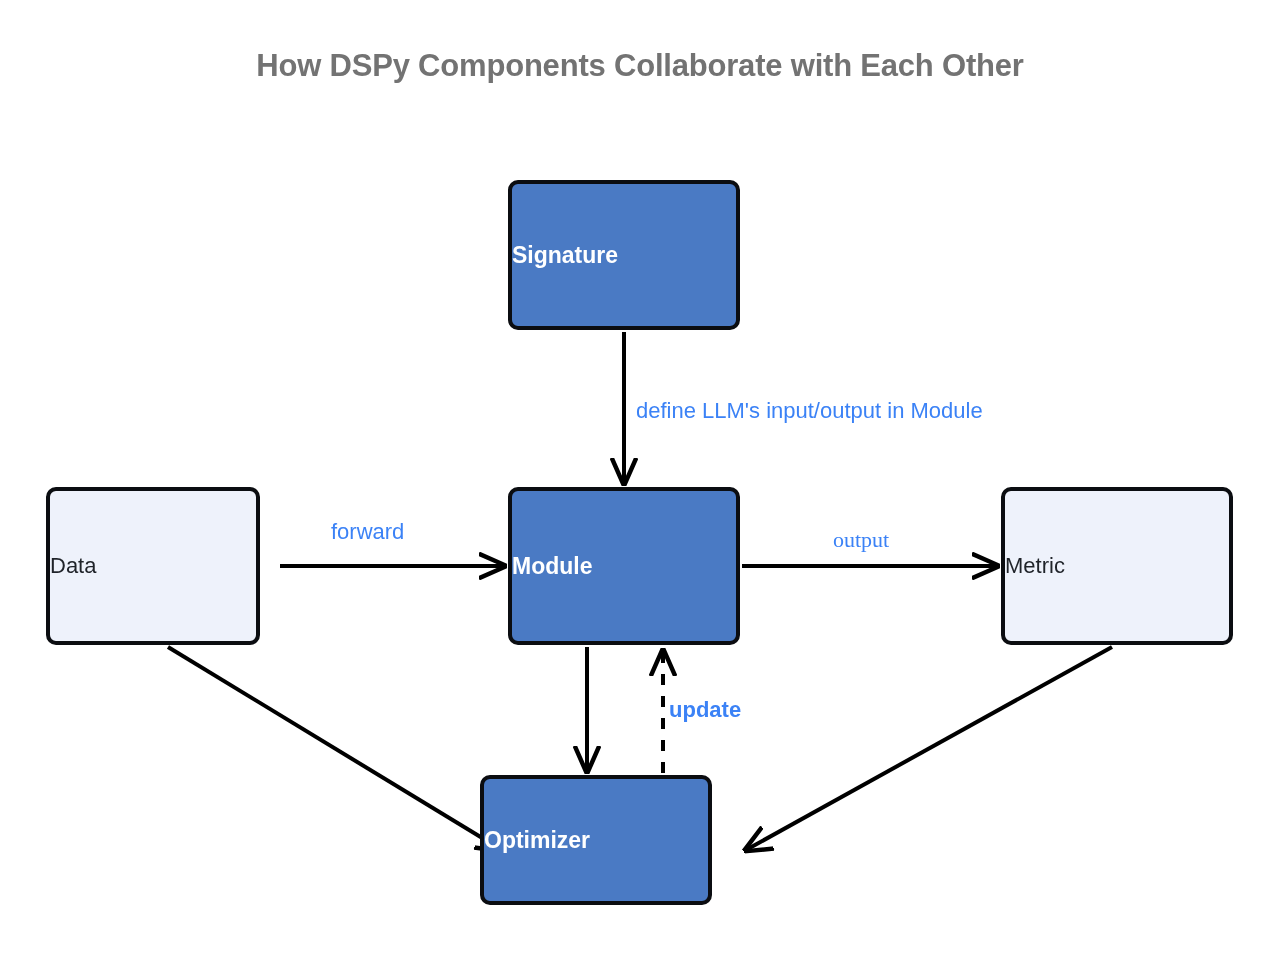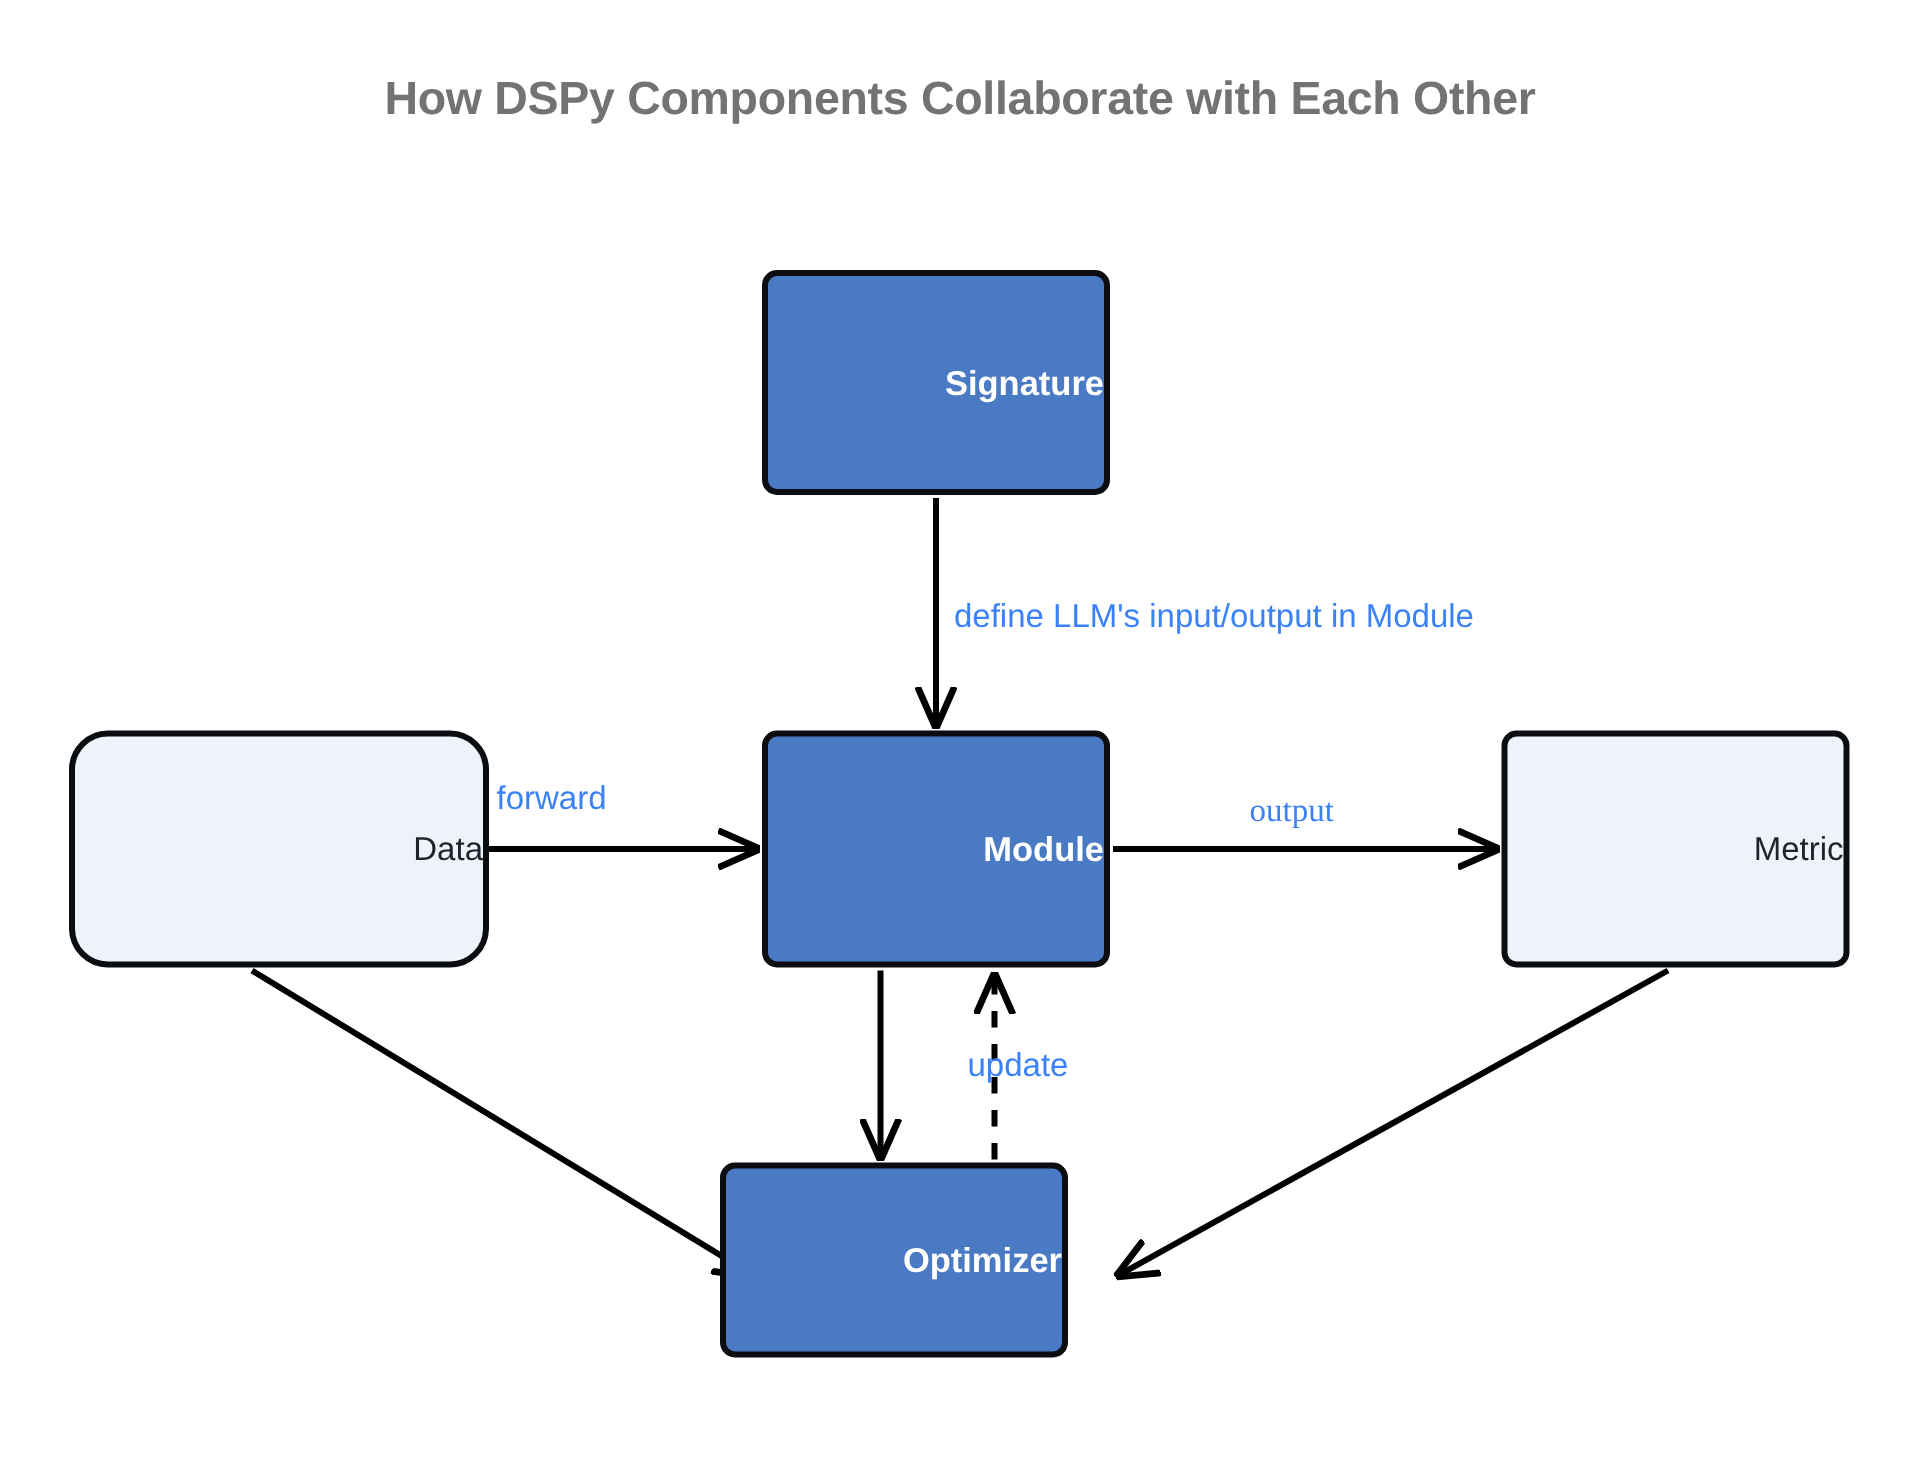--- a/index.html
+++ b/index.html
@@ -40,21 +40,21 @@
     height: 977px;
     overflow: visible;
   }
   .node {
     position: absolute;
     box-sizing: border-box;
     border: 4px solid #0b0d11;
     border-radius: 10px;
     display: flex;
     align-items: center;
-    justify-content: flex-end;
+    justify-content: flex-start;
     text-align: center;
   }
   .node.filled {
     background: #4a7ac4;
     color: #ffffff;
     font-weight: bold;
     font-size: 23px;
   }
   .node.light {
     background: #eef2fb;
@@ -70,28 +70,28 @@
     position: absolute;
     font-size: 22px;
     color: #3b82f6;
     white-space: nowrap;
     line-height: 1;
   }
   
   #node-signature { left: 508px; top: 180px; width: 232px; height: 150px; }
   #node-module    { left: 508px; top: 487px; width: 232px; height: 158px; }
   #node-optimizer { left: 480px; top: 775px; width: 232px; height: 130px; }
-  #node-data      { left: 46px;  top: 487px; width: 280px; height: 158px; border-radius: 26px; }
+  #node-data      { left: 46px;  top: 487px; width: 214px; height: 158px; }
   #node-metric    { left: 1001px;top: 487px; width: 232px; height: 158px; }
 
   
   #label-define   { left: 636px; top: 400px; }
   #label-forward  { left: 331px; top: 521px; }
   #label-output   { left: 833px; top: 529px; font-family: Liberation Serif, serif; }
-  #label-update   { left: 645px; top: 699px; }
+  #label-update   { left: 669px; top: 699px; font-weight: bold; }
 </style>
 </head>
 <body>
 
 <div id="diagram-root">
 
   <div id="page-title">How DSPy Components Collaborate with Each Other</div>
 
   <svg class="edges" viewBox="0 0 1280 977" width="1280" height="977" aria-hidden="true">
     <defs>

